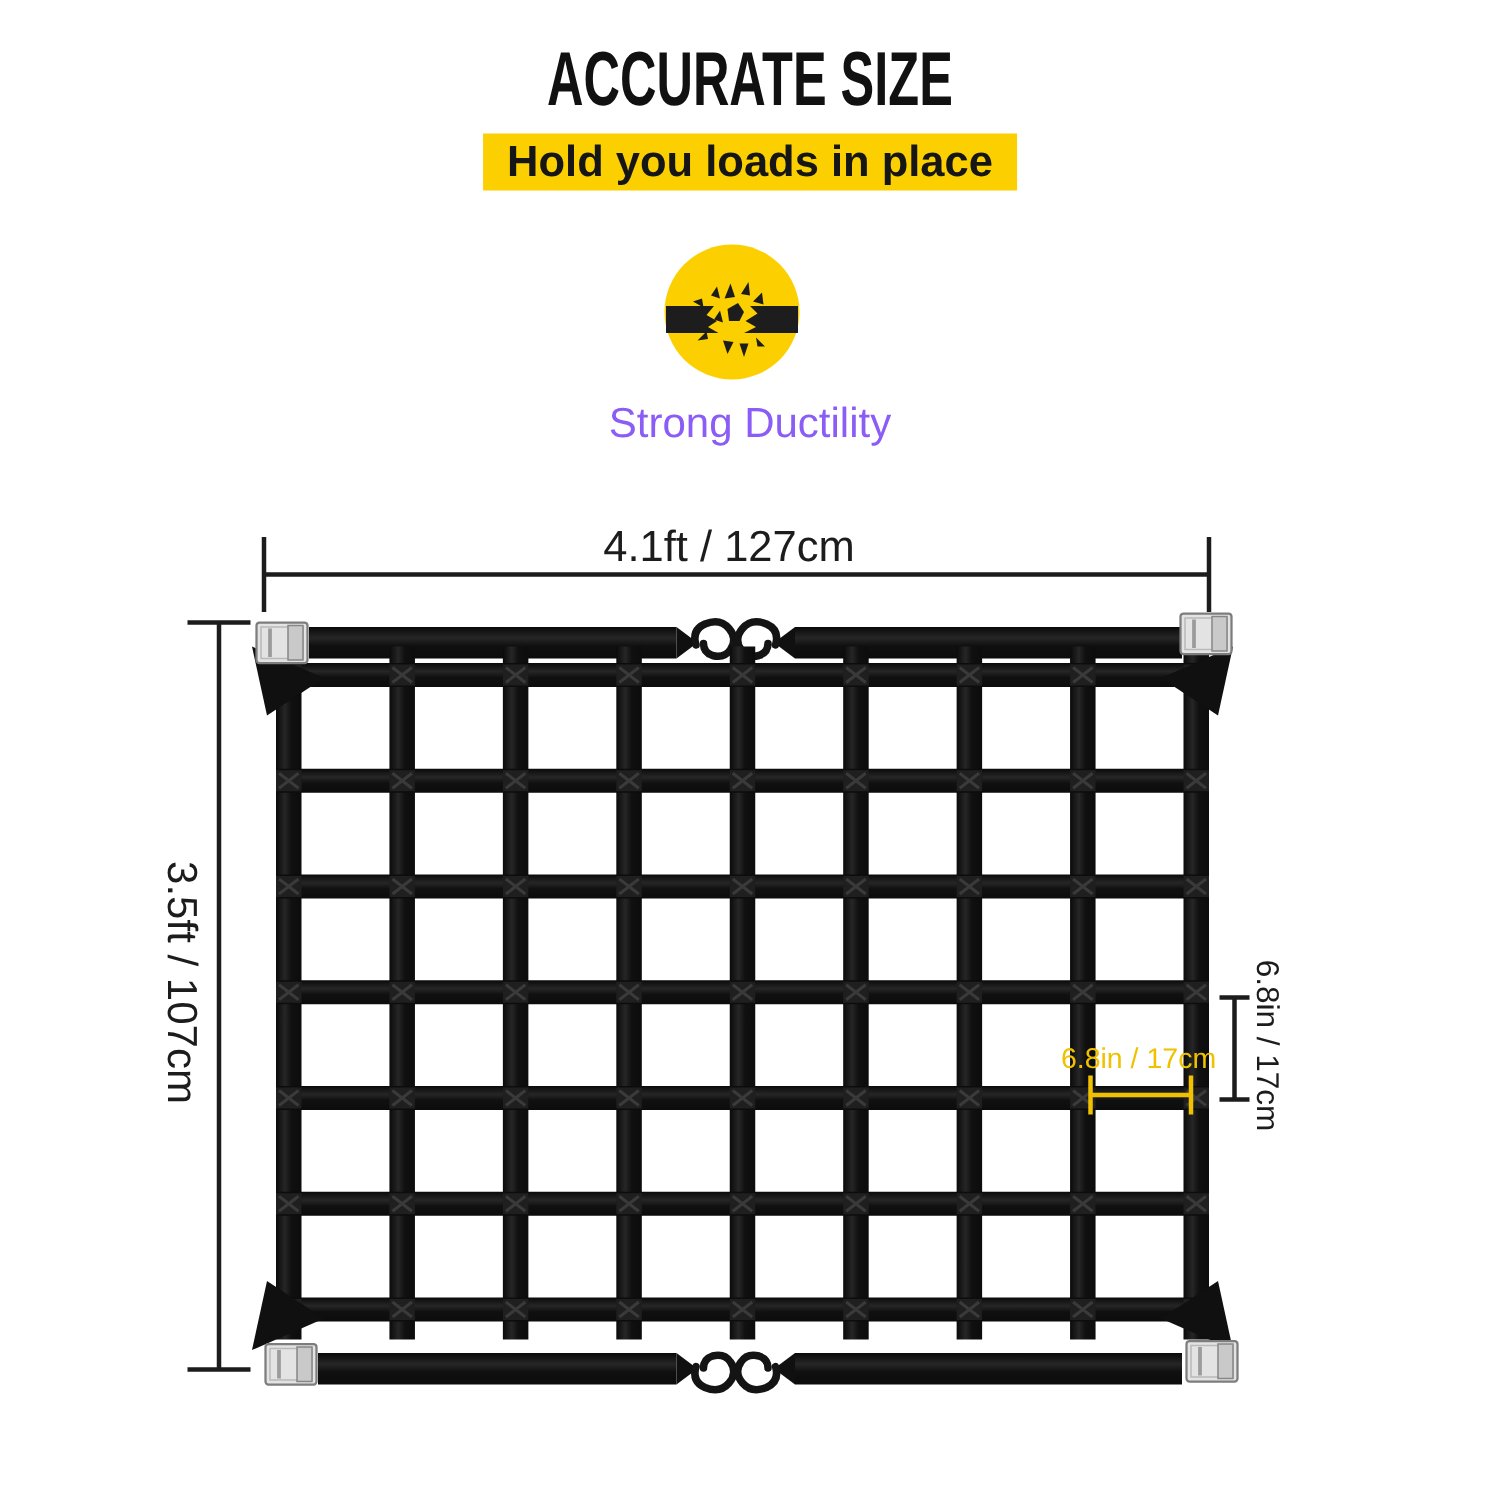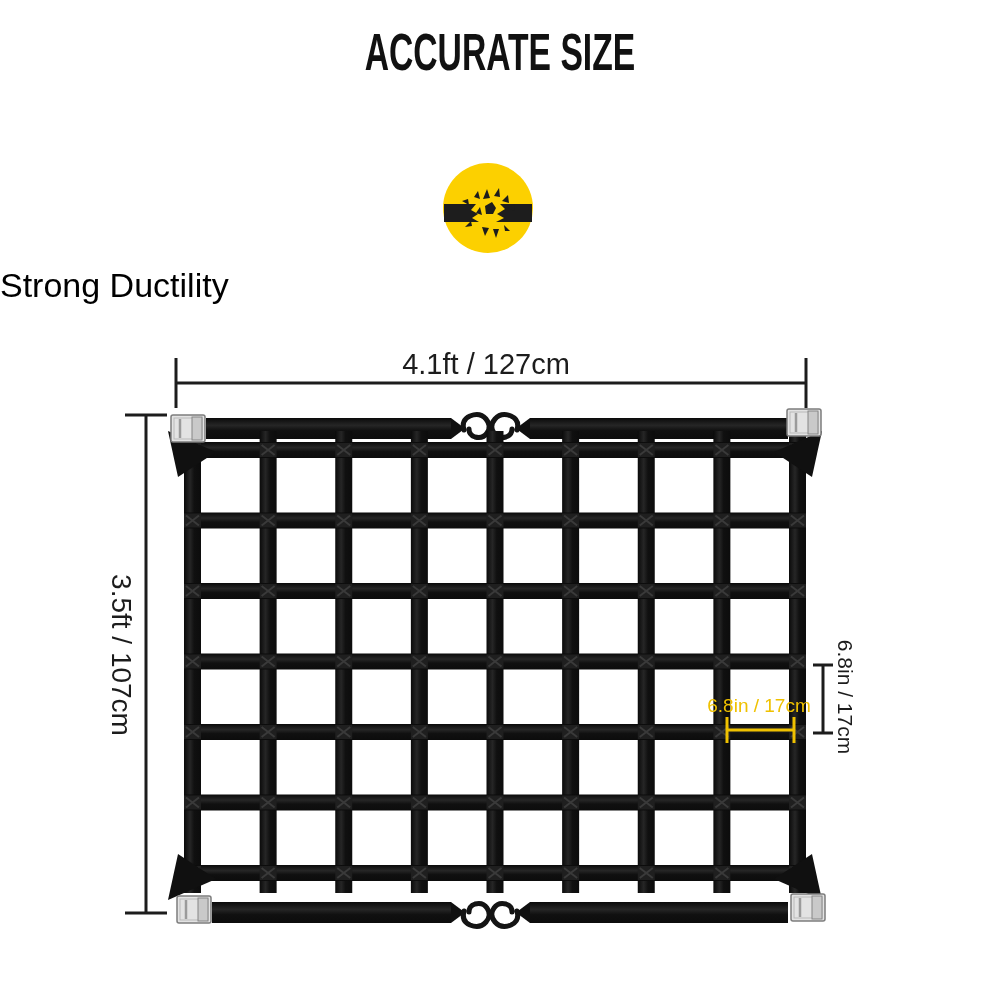--- a/index.html
+++ b/index.html
@@ -19,22 +19,22 @@
     font-size:51px;font-weight:900;color:#111;white-space:nowrap;
     transform:scaleX(0.66);transform-origin:center;letter-spacing:0px;line-height:1.05;
   }
   .subtitle{
     position:absolute;top:89px;left:50%;transform:translateX(-50%);
     background:var(--accent-yellow);height:38px;line-height:38px;
     padding:0 16px;font-size:29px;font-weight:bold;color:#161616;white-space:nowrap;
   }
   .feature-icon{position:absolute;left:438px;top:161px;}
   .feature-label{
-    position:absolute;top:266px;left:0;right:0;
-    font-size:34px;color:#000000;font-weight:400;
+    position:absolute;top:266px;left:0;right:0;text-align:center;
+    font-size:28px;color:#8b5cf6;font-weight:400;
   }
   #figure-svg{position:absolute;left:0;top:0;}
   .dim{stroke:var(--ink);stroke-width:3;}
   .dim-y{stroke:var(--annotation-yellow);stroke-width:3;}
   .lbl{fill:var(--ink);}
   .lbl-y{fill:var(--annotation-yellow);}
   .strap-h{fill:url(#hgrad);}
   .strap-v{fill:url(#vgrad);}
   .tri{fill:#101010;}
   .patch{fill:#101010;}
@@ -50,20 +50,21 @@
 </style>
 </head>
 <body>
 
 <div class="stage">
 
   <div class="title-row">
     <span class="title-text">ACCURATE SIZE</span>
   </div>
 
+  <div class="subtitle">Hold you loads in place</div>
 
   <svg class="feature-icon" width="100" height="100" viewBox="0 0 100 100">
     <circle cx="50" cy="47" r="45" fill="var(--accent-yellow)"></circle>
 
     <polygon class="band" points="6,43 38,43 33,49 40,53 34,57 41,61 6,61"></polygon>
     <polygon class="band" points="94,43 62,43 67,48 59,53 66,57 58,61 94,61"></polygon>
 
     <polygon class="shard" points="47,45 54,41 58,47 55,53 48,53"></polygon>
     <polygon class="shard" points="45,38 49,28 52,37"></polygon>
     <polygon class="shard" points="56,35 61,27 62,36"></polygon>

